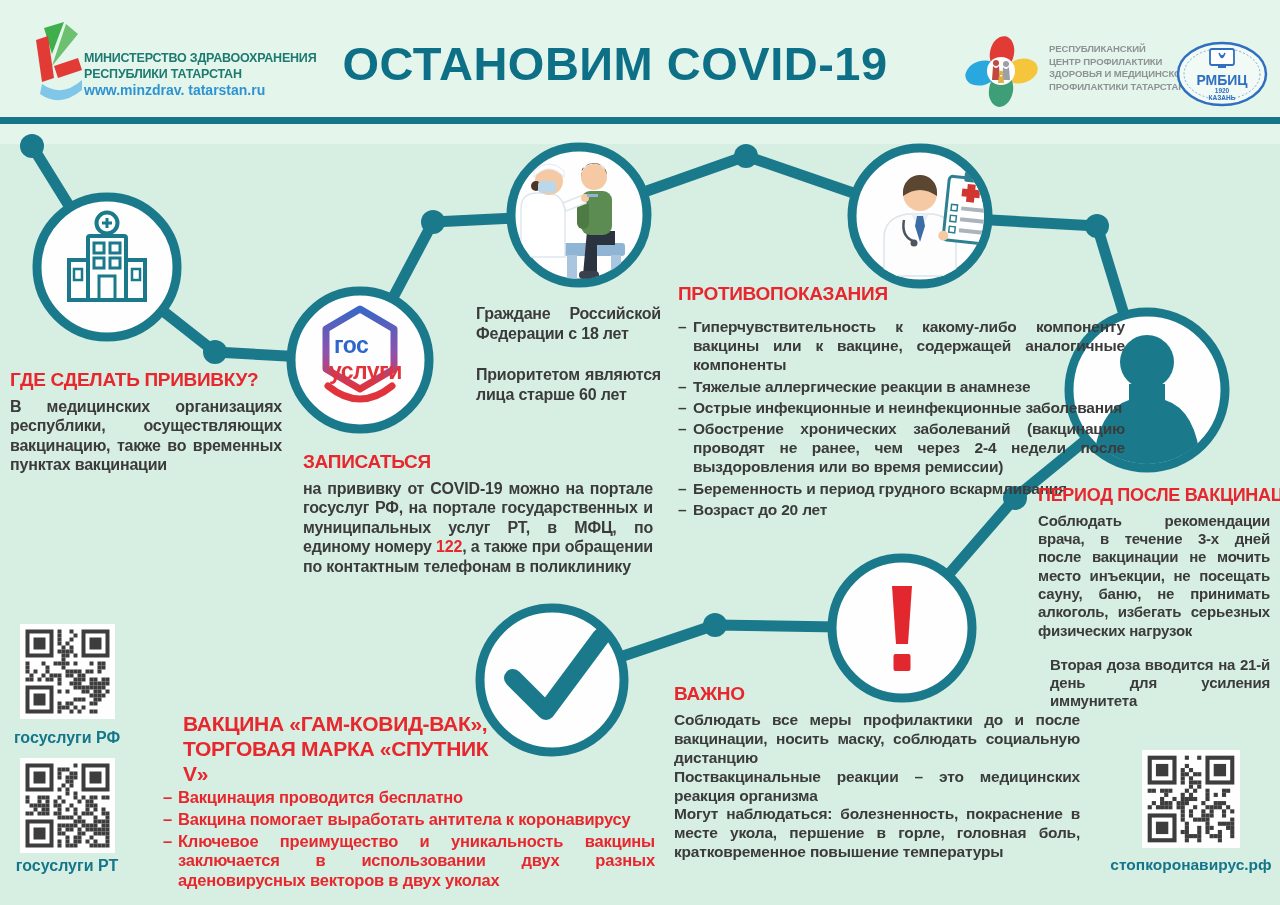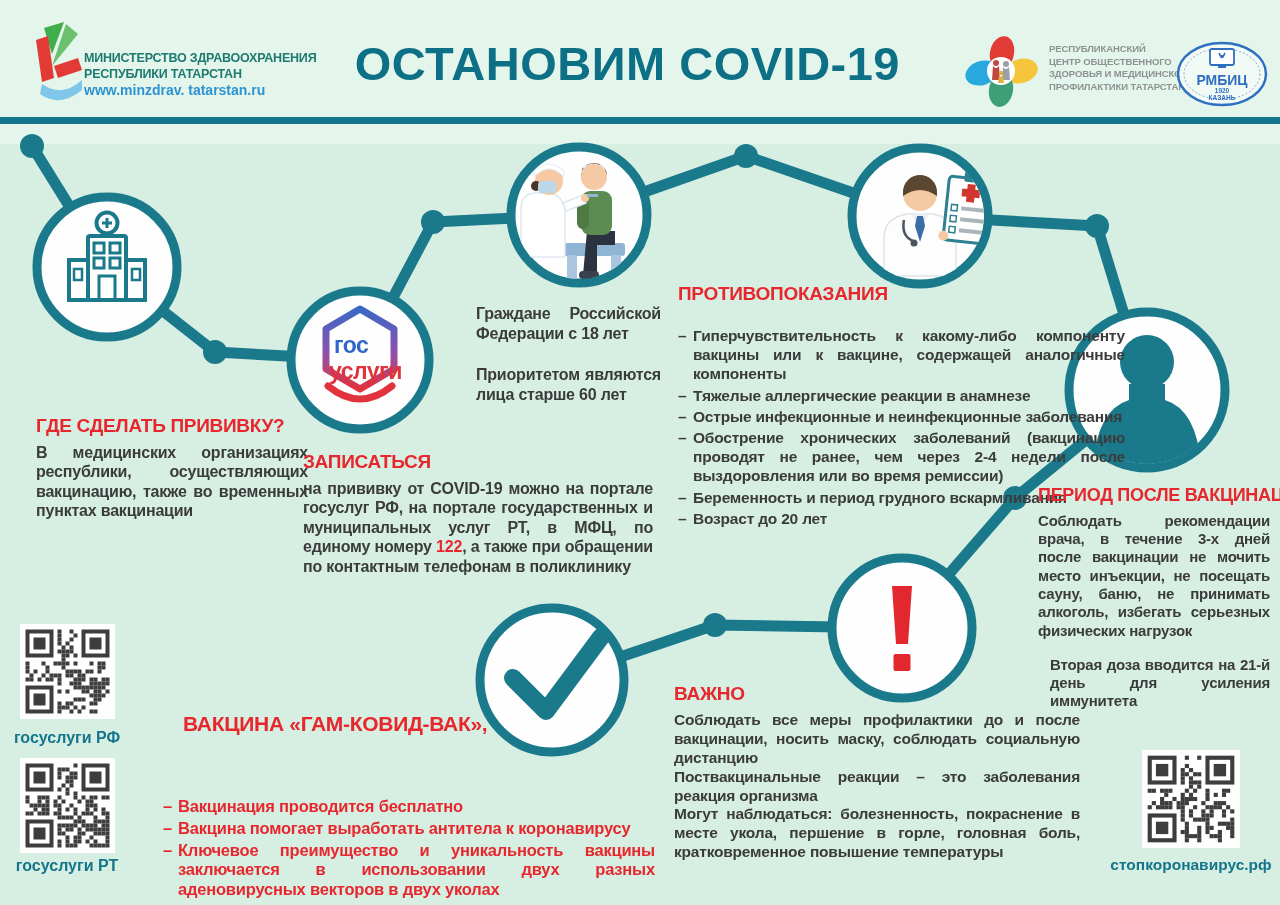--- a/index.html
+++ b/index.html
@@ -5,54 +5,54 @@
   html,body{margin:0;padding:0;}
   .poster{position:relative;width:1280px;height:905px;background:#d7efe2;
     font-family:"Liberation Sans", sans-serif;overflow:hidden;}
   
   .header{position:absolute;left:0;top:0;width:1280px;height:144px;background:#e4f5eb;}
   .divider{position:absolute;left:0;top:117px;width:1280px;height:7px;background:#15758a;}
   .ministry-logo{position:absolute;left:30px;top:22px;}
   .ministry-text{position:absolute;left:84px;top:51px;font-size:12.5px;font-weight:bold;
     color:#1d7a71;line-height:1.25;letter-spacing:-0.2px;}
   .ministry-url{position:absolute;left:84px;top:82px;font-size:14px;font-weight:bold;color:#2e93d0;}
-  .poster-title{position:absolute;left:330px;top:36px;width:570px;text-align:right;
+  .poster-title{position:absolute;left:330px;top:36px;width:570px;text-align:center;
     font-size:47px;font-weight:bold;color:#0d7086;white-space:nowrap;letter-spacing:0.5px;}
   .flower-logo{position:absolute;left:960px;top:30px;}
   .center-org{position:absolute;left:1049px;top:43px;font-size:9.5px;font-weight:bold;
     color:#8d9294;line-height:1.32;letter-spacing:-0.1px;}
   .center-org span{display:block;}
   .rmbic-logo{position:absolute;left:1176px;top:40px;}
   
   .scene{position:absolute;left:0;top:0;width:1280px;height:905px;z-index:1;}
   
   .block{position:absolute;z-index:2;}
   .h-red{color:#e8262d;font-weight:bold;font-size:19px;line-height:1.1;letter-spacing:-0.3px;margin:0 0 6px 0;}
   .body-text{color:#3b3b3b;font-weight:bold;font-size:16px;line-height:1.22;
     letter-spacing:-0.2px;text-align:justify;margin:0;}
   .body-text p{margin:0;}
-  .where-block{left:36px;top:370px;width:272px;margin-top:46px;}
+  .where-block{left:10px;top:370px;width:272px;}
   .signup-block{left:303px;top:452px;width:350px;}
   .signup-block .hl{color:#e8262d;}
   .who-block{left:476px;top:304px;width:185px;}
   .who-block .h-red{font-size:20px;}
   .who-block p{margin:0 0 4px 0;}
   .who-block p + p{margin-top:22px;}
   .contra-block{left:678px;top:284px;width:447px;}
   .period-block{left:1038px;top:486px;width:232px;}
   .period-block .h-red{font-size:18px;white-space:nowrap;}
   .period-block .body-text{font-size:15px;}
   .period-block p + p{margin-top:16px;margin-left:12px;}
   .important-block{left:674px;top:684px;width:406px;}
   .important-block .body-text{font-size:15.5px;}
   .vaccine-title{left:183px;top:712px;width:330px;color:#e8262d;font-weight:bold;
     font-size:21px;line-height:1.18;letter-spacing:-0.3px;}
   .vaccine-list{left:163px;top:776px;width:492px;color:#e8262d;font-weight:bold;
     font-size:16.5px;line-height:1.2;letter-spacing:-0.2px;text-align:justify;}
-  ul.dash{list-style:none;margin:21px 0 0 0;padding:0;}
+  ul.dash{list-style:none;margin:12px 0 0 0;padding:0;}
   ul.dash li{position:relative;padding-left:15px;margin:2px 0;}
   ul.dash li::before{content:"–";position:absolute;left:0;top:0;}
   .contra-block ul.dash{font-size:15.5px;color:#3b3b3b;font-weight:bold;line-height:1.24;
     letter-spacing:-0.2px;text-align:justify;}
   
   .qr-box{position:absolute;background:#fdfefd;z-index:2;}
   .qr-box svg{display:block;}
   .qr-label{position:absolute;z-index:2;color:#15758a;font-weight:bold;font-size:16px;
     text-align:center;white-space:nowrap;}
   .qr-rf{left:20px;top:624px;width:95px;height:95px;}
@@ -91,21 +91,21 @@
       <circle cx="0" cy="0" r="14" fill="#ffffff"></circle>
       <circle cx="-5" cy="-8" r="3" fill="#c04a42"></circle>
         <path d="M-8,-5 q3,4 6,0 l1,14 -8,0 Z" fill="#c04a42"></path>
       <circle cx="5" cy="-7" r="3" fill="#9aa0a6"></circle>
         <path d="M2,-4 q3,4 6,0 l1,13 -8,0 Z" fill="#9aa0a6"></path>
       <circle cx="0" cy="2" r="2.2" fill="#e0b13e"></circle>
         <path d="M-2,4 q2,3 4,0 l1,8 -6,0 Z" fill="#e0b13e"></path>
     </svg>
     <div class="center-org">
       <span>РЕСПУБЛИКАНСКИЙ</span>
-      <span>ЦЕНТР ОБЩЕСТВЕННОГО</span>
+      <span>ЦЕНТР ПРОФИЛАКТИКИ</span>
       <span>ЗДОРОВЬЯ И МЕДИЦИНСКОЙ</span>
       <span>ПРОФИЛАКТИКИ ТАТАРСТАНА</span>
     </div>
 
     <svg class="rmbic-logo" width="92" height="68" viewBox="0 0 92 68">
       <ellipse cx="46" cy="34" rx="44" ry="31" fill="#f2faf5" stroke="#2f6fc1" stroke-width="2.5"></ellipse>
       <ellipse cx="46" cy="34" rx="38" ry="25.5" fill="none" stroke="#7fa8d8" stroke-width="1" stroke-dasharray="2 2"></ellipse>
       <rect x="34" y="9" width="24" height="16" rx="2" fill="#ffffff" stroke="#2f6fc1" stroke-width="1.8"></rect>
       <path d="M43,13 q3,6 6,0 q-3,9 -6,0 Z" fill="none" stroke="#2f6fc1" stroke-width="1.4"></path>
       <rect x="42" y="25" width="8" height="3" fill="#2f6fc1"></rect>
@@ -290,27 +290,28 @@
     <div class="body-text">
       <p>Соблюдать рекомендации врача, в течение 3-х дней после вакцинации не мочить место инъекции, не посещать сауну, баню, не принимать алкоголь, избегать серьезных физических нагрузок</p>
       <p>Вторая доза вводится на  21-й день для усиления иммунитета</p>
     </div>
   </div>
 
   <div class="block important-block">
     <div class="h-red">ВАЖНО</div>
     <div class="body-text">
       <p>Соблюдать все меры профилактики до и после вакцинации, носить маску, соблюдать социальную дистанцию</p>
-      <p>Поствакцинальные реакции – это заболевания реакция организма</p>
+      <p>Поствакцинальные реакции – это медицинских реакция организма</p>
       <p>Могут наблюдаться: болезненность, покраснение в месте укола, першение в горле, головная боль, кратковременное повышение температуры</p>
     </div>
   </div>
 
   <div class="block vaccine-title">
     <span style="display:block">ВАКЦИНА  «ГАМ-КОВИД-ВАК»,</span>
+    <span style="display:block">ТОРГОВАЯ МАРКА «СПУТНИК V»</span>
   </div>
   <div class="block vaccine-list">
     <ul class="dash">
       <li>Вакцинация проводится бесплатно</li>
       <li>Вакцина помогает выработать антитела к коронавирусу</li>
       <li>Ключевое преимущество и уникальность вакцины заключается в использовании двух разных аденовирусных векторов в двух уколах</li>
     </ul>
   </div>
 
   <div class="qr-box qr-rf">

